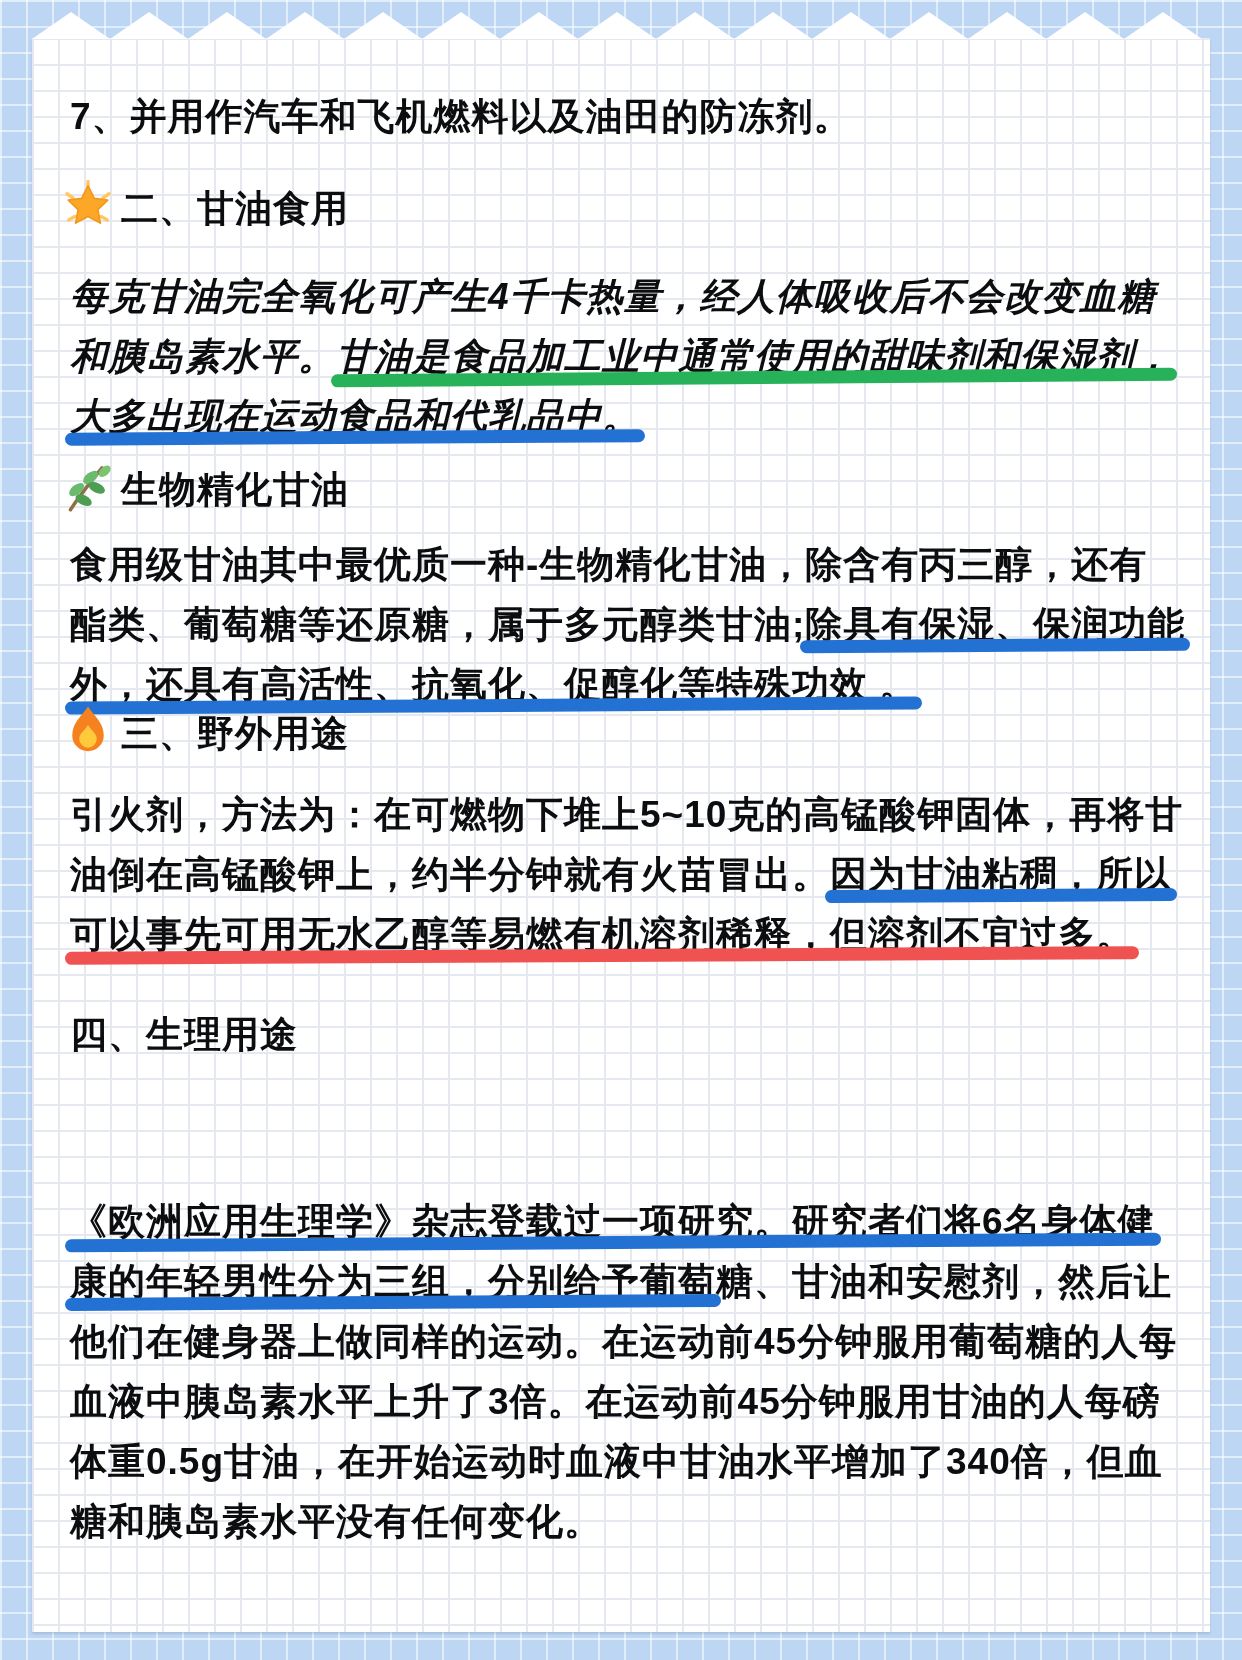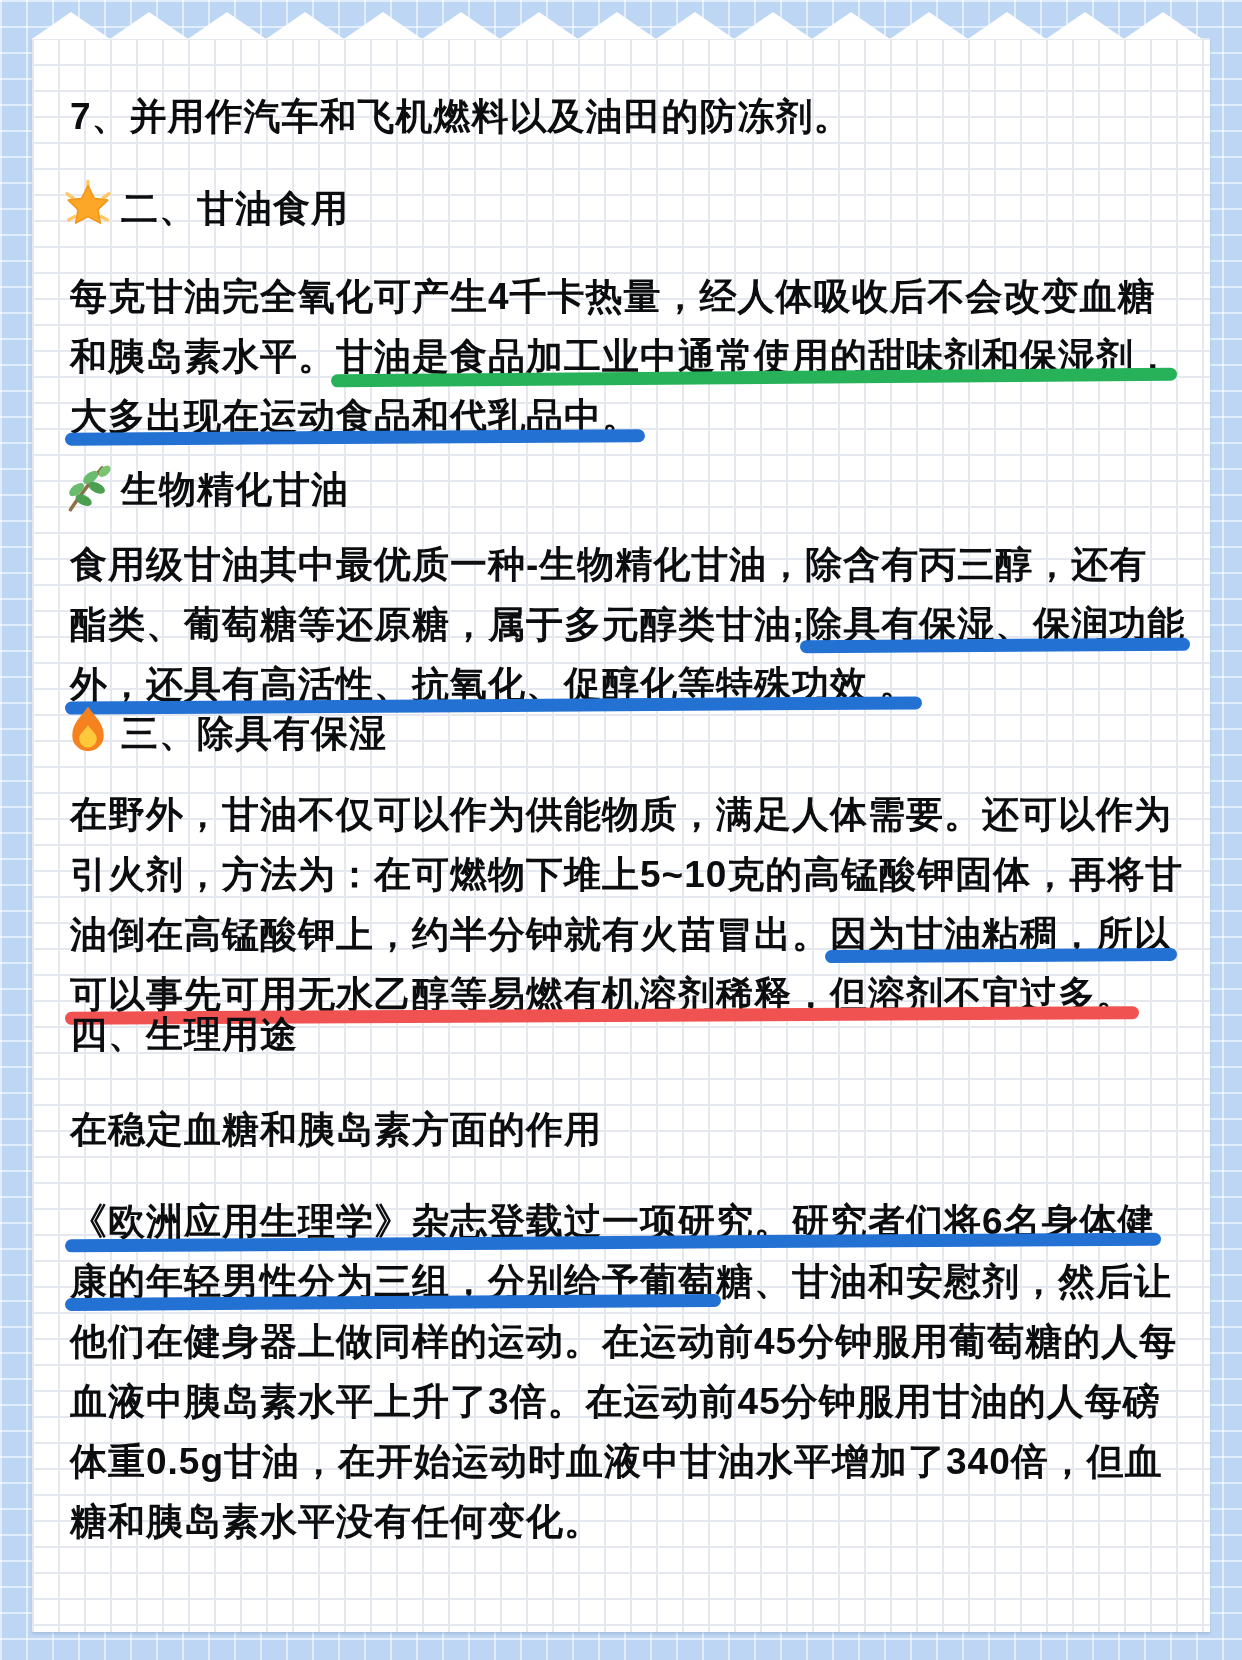--- a/index.html
+++ b/index.html
@@ -54,21 +54,21 @@
             <g stroke="#FFC766" stroke-width="4" stroke-linecap="round">
               <path d="M8 18 l7 5"></path>
               <path d="M56 18 l-7 5"></path>
               <path d="M10 48 l7 -4"></path>
               <path d="M54 48 l-7 -4"></path>
               <path d="M32 4 v6"></path>
             </g>
             <path d="M32 9 l7.2 14.2 15.3 2.1 -11.2 10.9 2.8 15.3 -14.1 -7.6 -14.1 7.6 2.8 -15.3 -11.2 -10.9 15.3 -2.1 z" fill="#FDA729" stroke="#F2981B" stroke-width="2" stroke-linejoin="round"></path>
           </svg></span><span class="seg">二、甘油食用</span></div>
     </div>
-    <div class="block" style="top: 270px;">
+    <div class="block" style="top: 270px; font-style: italic;">
       <div class="line"><span class="seg">每克甘油完全氧化可产生4千卡热量，经人体吸收后不会改变血糖</span></div>
       <div class="line"><span class="seg">和胰岛素水平。</span><span class="seg u u-green">甘油是食品加工业中通常使用的甜味剂和保湿剂，</span></div>
       <div class="line"><span class="seg u u-blue">大多出现在运动食品和代乳品中。</span></div>
     </div>
     <div class="block heading" style="top: 459px;">
       <div class="line"><span class="hicon"><svg viewBox="0 0 64 64">
             <path d="M12 58 C22 42 32 30 48 10" stroke="#8D6E45" stroke-width="4" fill="none" stroke-linecap="round"></path>
             <ellipse cx="19" cy="35" rx="10" ry="5.5" fill="#6ABB6E" transform="rotate(-38 19 35)"></ellipse>
             <ellipse cx="35" cy="21" rx="10" ry="5.5" fill="#6ABB6E" transform="rotate(-38 35 21)"></ellipse>
             <ellipse cx="27" cy="47" rx="10" ry="5.5" fill="#4C9E50" transform="rotate(26 27 47)"></ellipse>
@@ -78,33 +78,29 @@
     </div>
     <div class="block" style="top: 528px; margin-top: 10px;">
       <div class="line"><span class="seg">食用级甘油其中最优质一种-生物精化甘油，除含有丙三醇，还有</span></div>
       <div class="line"><span class="seg">酯类、葡萄糖等还原糖，属于多元醇类甘油;</span><span class="seg u u-blue">除具有保湿、保润功能</span></div>
       <div class="line"><span class="seg u u-blue">外，还具有高活性、抗氧化、促醇化等特殊功效 。</span></div>
     </div>
     <div class="block heading" style="top: 703px;">
       <div class="line"><span class="hicon"><svg viewBox="0 0 64 64">
             <path d="M32 4 C38 14 50 22 50 37 A18 18 0 0 1 14 37 C14 22 26 14 32 4 Z" fill="#F6821F"></path>
             <path d="M32 25 C35 31 42 34 42 41 A10 10 0 0 1 22 41 C22 34 29 31 32 25 Z" fill="#FFC93C"></path>
-          </svg></span><span class="seg">三、除具有保湿</span></div>
+          </svg></span><span class="seg">三、野外用途</span></div>
     </div>
     <div class="block" style="top: 788px;">
-      <div class="line"><span class="seg">在野外，甘油不仅可以作为供能物质，满足人体需要。还可以作为</span></div>
       <div class="line"><span class="seg">引火剂，方法为：在可燃物下堆上5~10克的高锰酸钾固体，再将甘</span></div>
       <div class="line"><span class="seg">油倒在高锰酸钾上，约半分钟就有火苗冒出。</span><span class="seg u u-blue">因为甘油粘稠，所以</span></div>
       <div class="line"><span class="seg u u-red">可以事先可用无水乙醇等易燃有机溶剂稀释，但溶剂不宜过多。</span></div>
     </div>
     <div class="block" style="top: 1008px; text-align: center;">
       <div class="line"><span class="seg">四、生理用途</span></div>
-    </div>
-    <div class="block" style="top: 1103px;">
-      <div class="line"><span class="seg">在稳定血糖和胰岛素方面的作用</span></div>
     </div>
     <div class="block" style="top: 1183px; margin-top: 12px;">
       <div class="line"><span class="seg u u-blue">《欧洲应用生理学》杂志登载过一项研究。研究者们将6名身体健</span></div>
       <div class="line"><span class="seg u u-blue">康的年轻男性分为三组，分别给予葡萄</span><span class="seg">糖、甘油和安慰剂，然后让</span></div>
       <div class="line"><span class="seg">他们在健身器上做同样的运动。在运动前45分钟服用葡萄糖的人每</span></div>
       <div class="line"><span class="seg">血液中胰岛素水平上升了3倍。在运动前45分钟服用甘油的人每磅</span></div>
       <div class="line"><span class="seg">体重0.5g甘油，在开始运动时血液中甘油水平增加了340倍，但血</span></div>
       <div class="line"><span class="seg">糖和胰岛素水平没有任何变化。</span></div>
     </div>
   </div>

